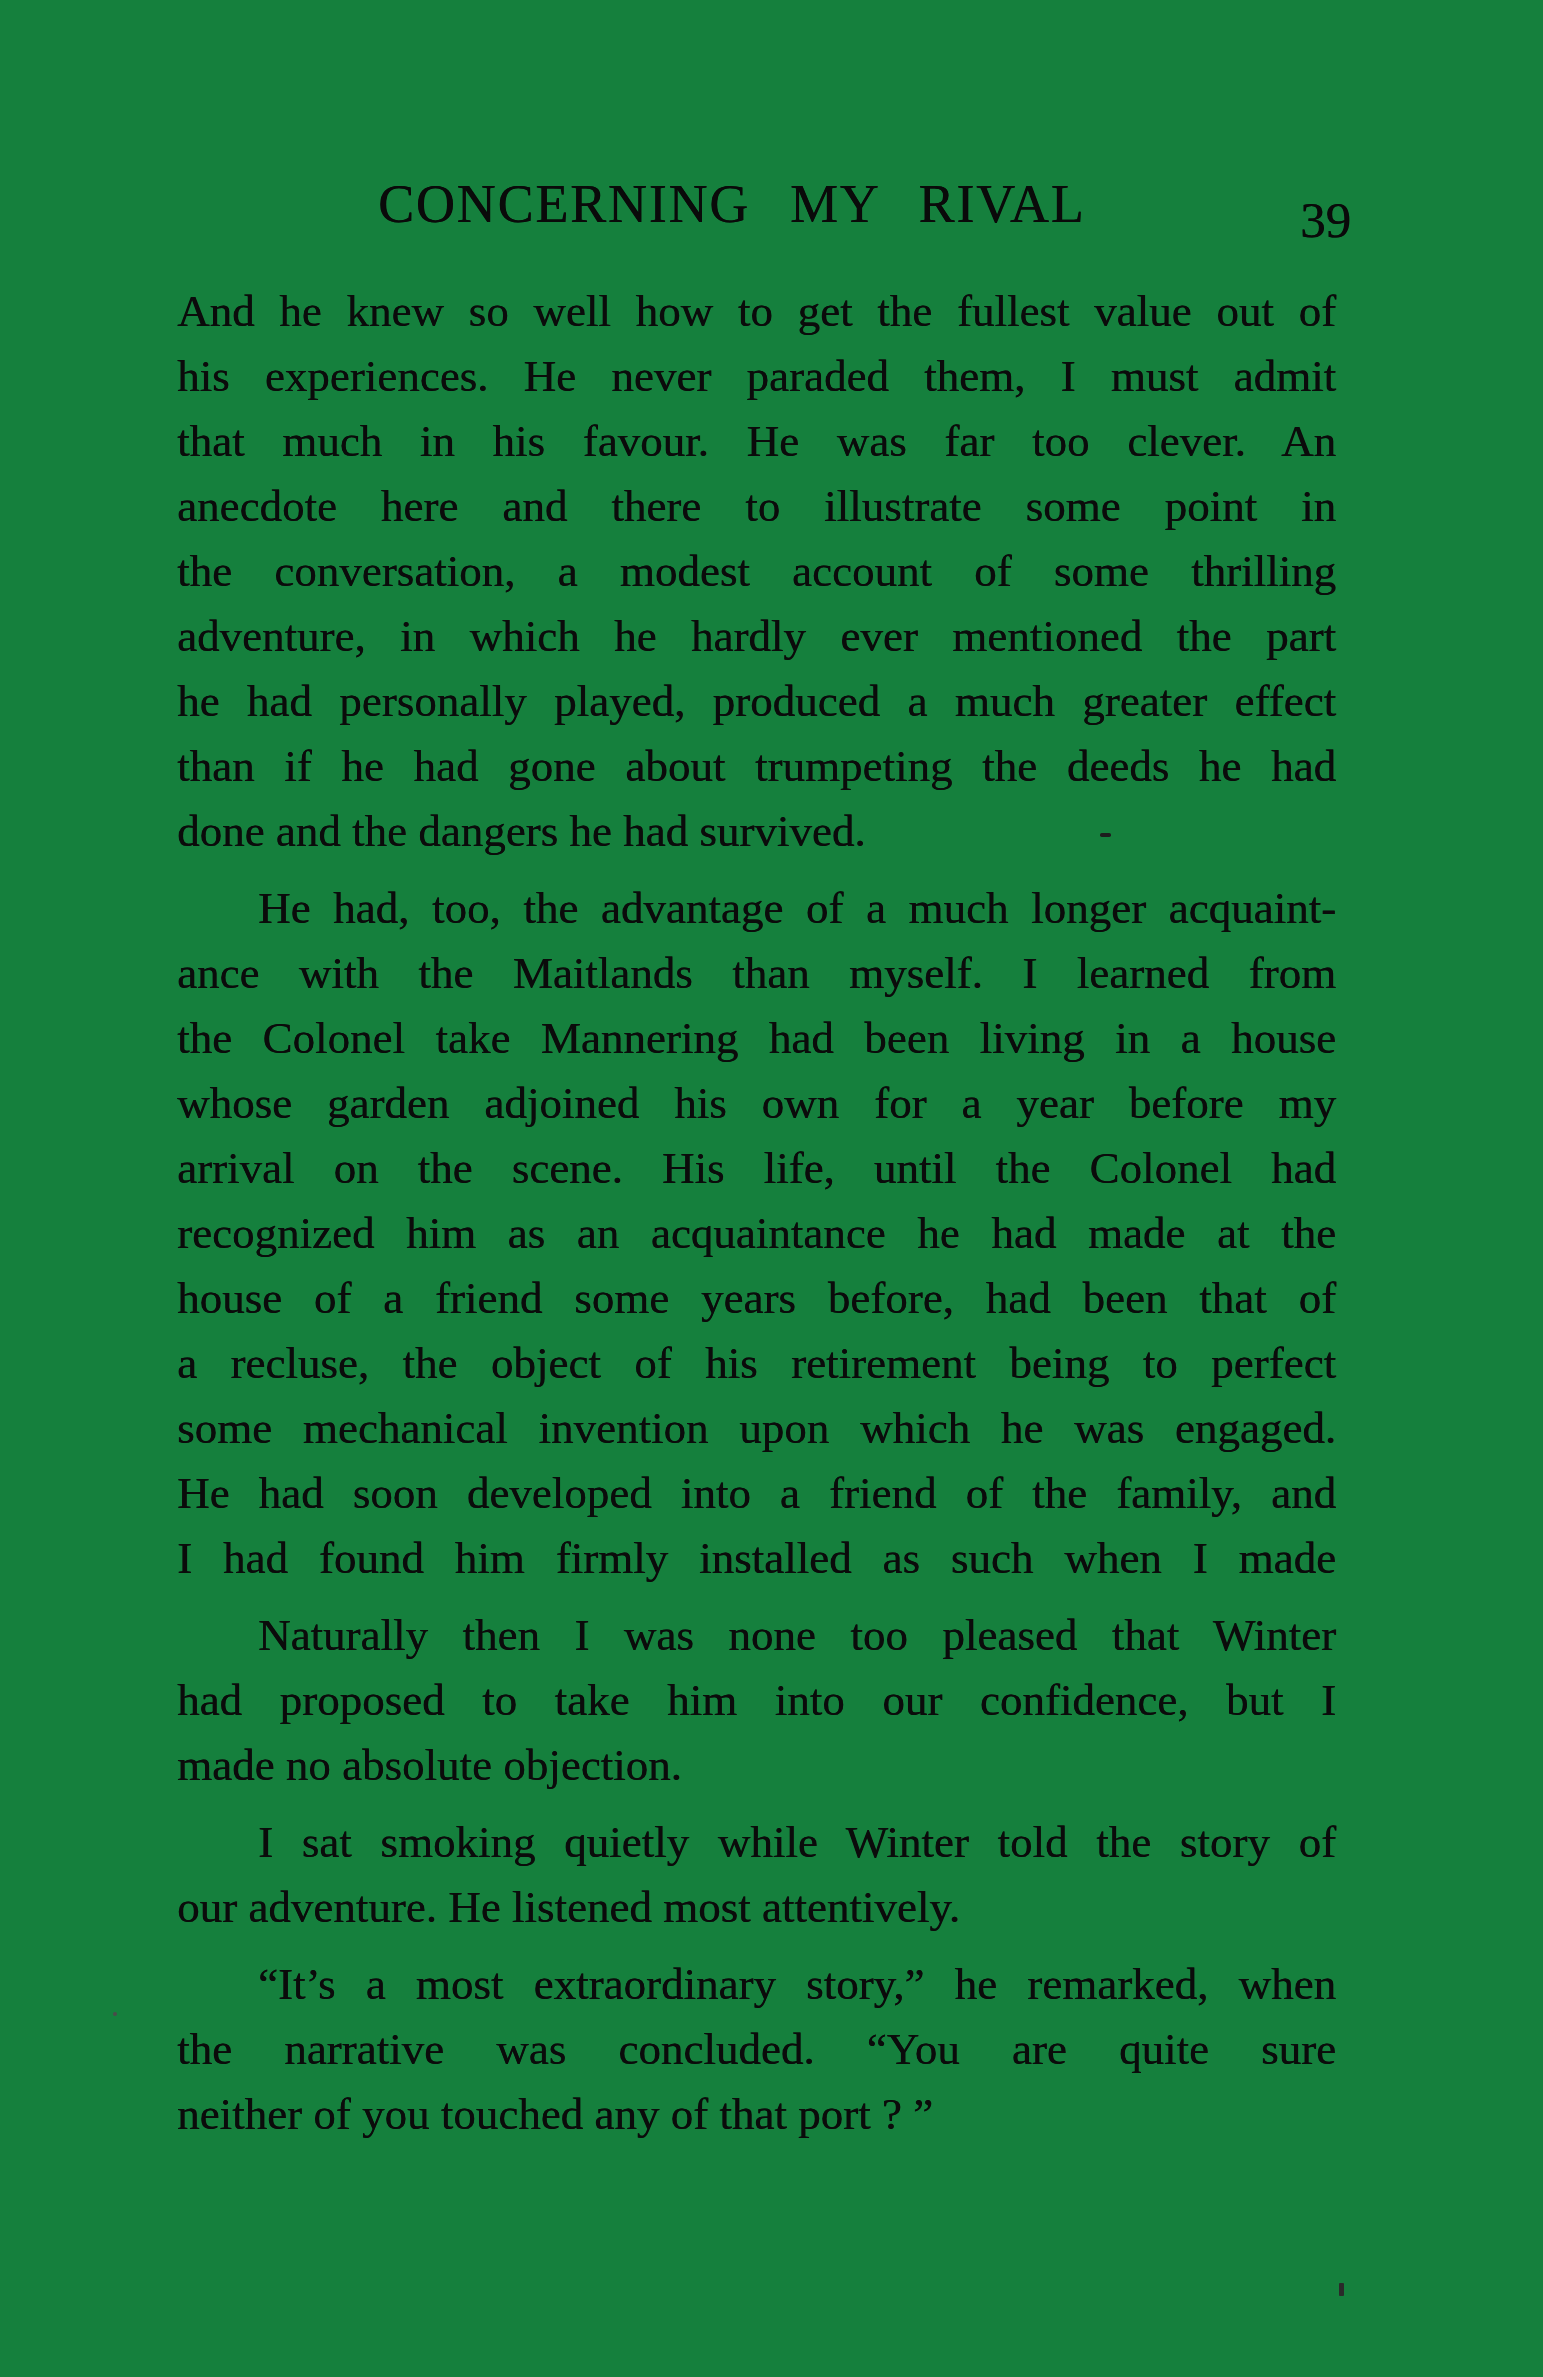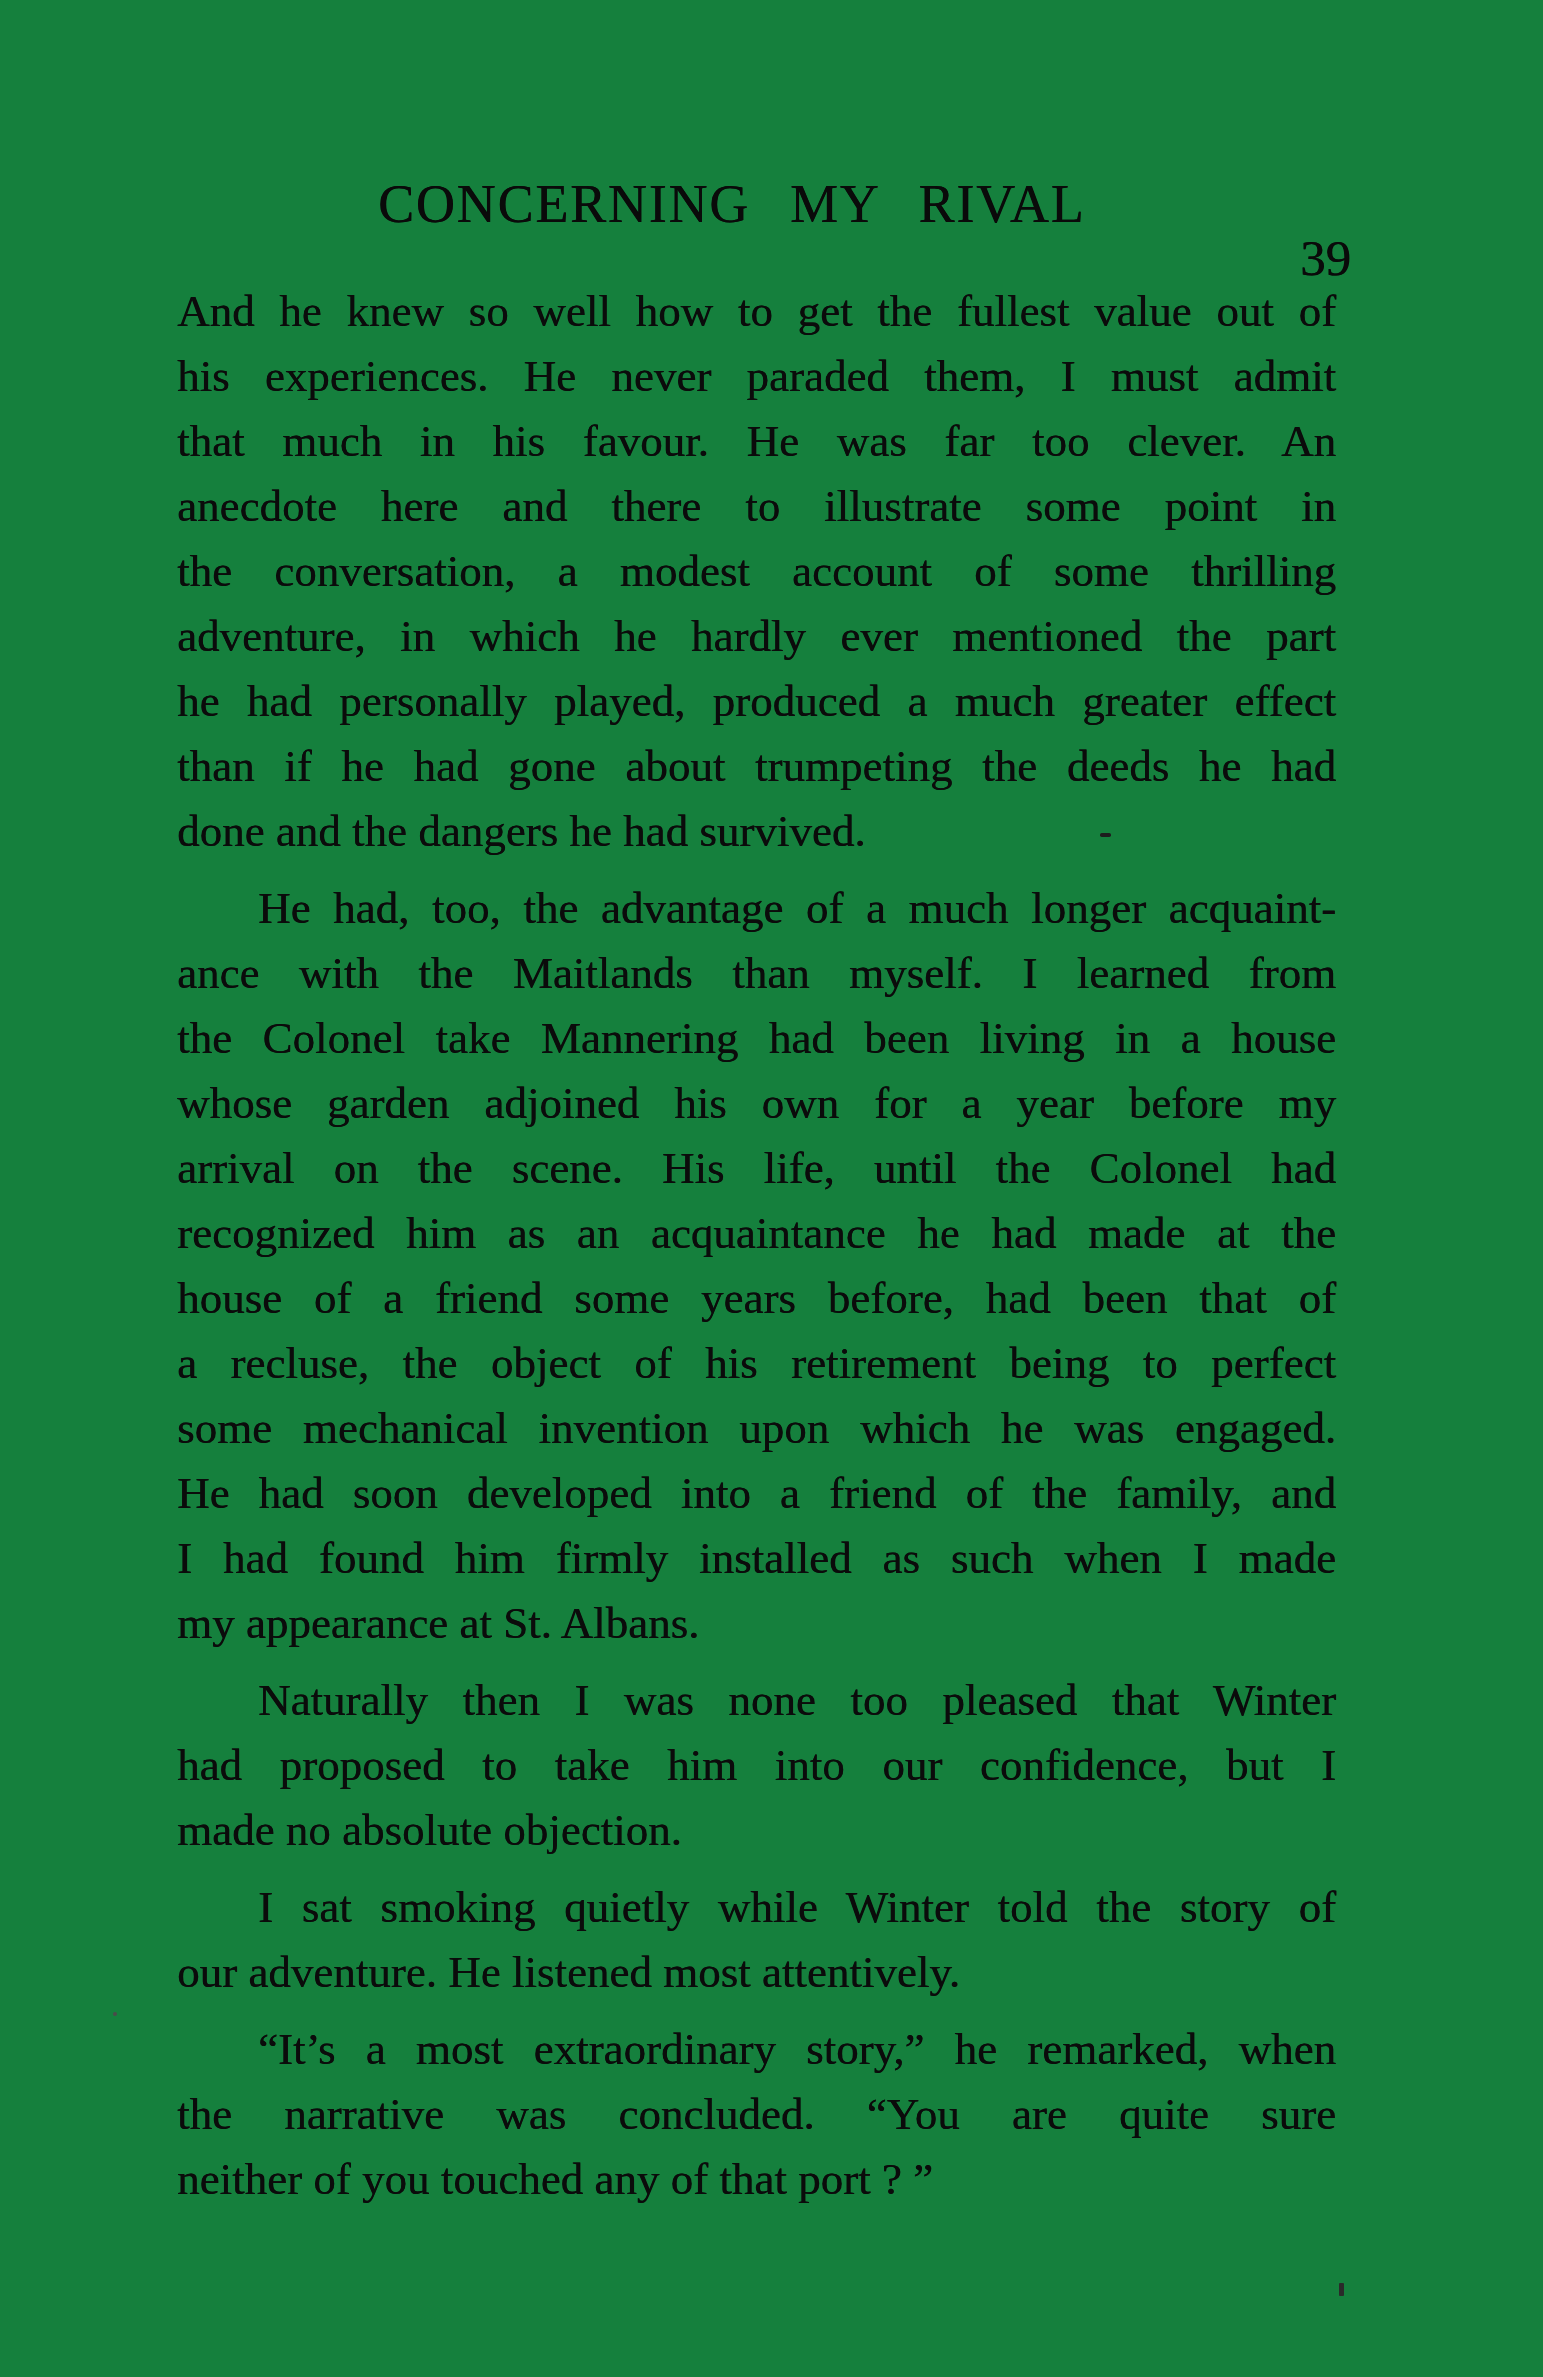--- a/index.html
+++ b/index.html
@@ -30,21 +30,20 @@
     text-shadow: 0.4px 0 0 #0a0a0a;
   }
   .running-head-number {
     position: absolute;
     left: 1300px;
     top: 195px;
     font-size: 51px;
     line-height: 51px;
     color: #0a0a0a;
     text-shadow: 0.4px 0 0 #0a0a0a;
-    margin-top: 38px;
   }
   
   .text-block {
     position: absolute;
     left: 165px;
     top: 267px;
     width: 1183px;
     font-size: 45px;
     line-height: 65px;
     text-shadow: 0.4px 0 0 #0d0d0d;
@@ -95,21 +94,20 @@
         <div class="line">ance with the Maitlands than myself. I learned from</div>
         <div class="line">the Colonel take Mannering had been living in a house</div>
         <div class="line">whose garden adjoined his own for a year before my</div>
         <div class="line">arrival on the scene. His life, until the Colonel had</div>
         <div class="line">recognized him as an acquaintance he had made at the</div>
         <div class="line">house of a friend some years before, had been that of</div>
         <div class="line">a recluse, the object of his retirement being to perfect</div>
         <div class="line">some mechanical invention upon which he was engaged.</div>
         <div class="line">He had soon developed into a friend of the family, and</div>
         <div class="line">I had found him firmly installed as such when I made</div>
-        <div class="line line--end">my appearance at St. Albans.</div>
       </div>
       <div class="paragraph">
         <div class="line line--indent">Naturally then I was none too pleased that Winter</div>
         <div class="line">had proposed to take him into our confidence, but I</div>
         <div class="line line--end">made no absolute objection.</div>
       </div>
       <div class="paragraph">
         <div class="line line--indent">I sat smoking quietly while Winter told the story of</div>
         <div class="line line--end">our adventure. He listened most attentively.</div>
       </div>

